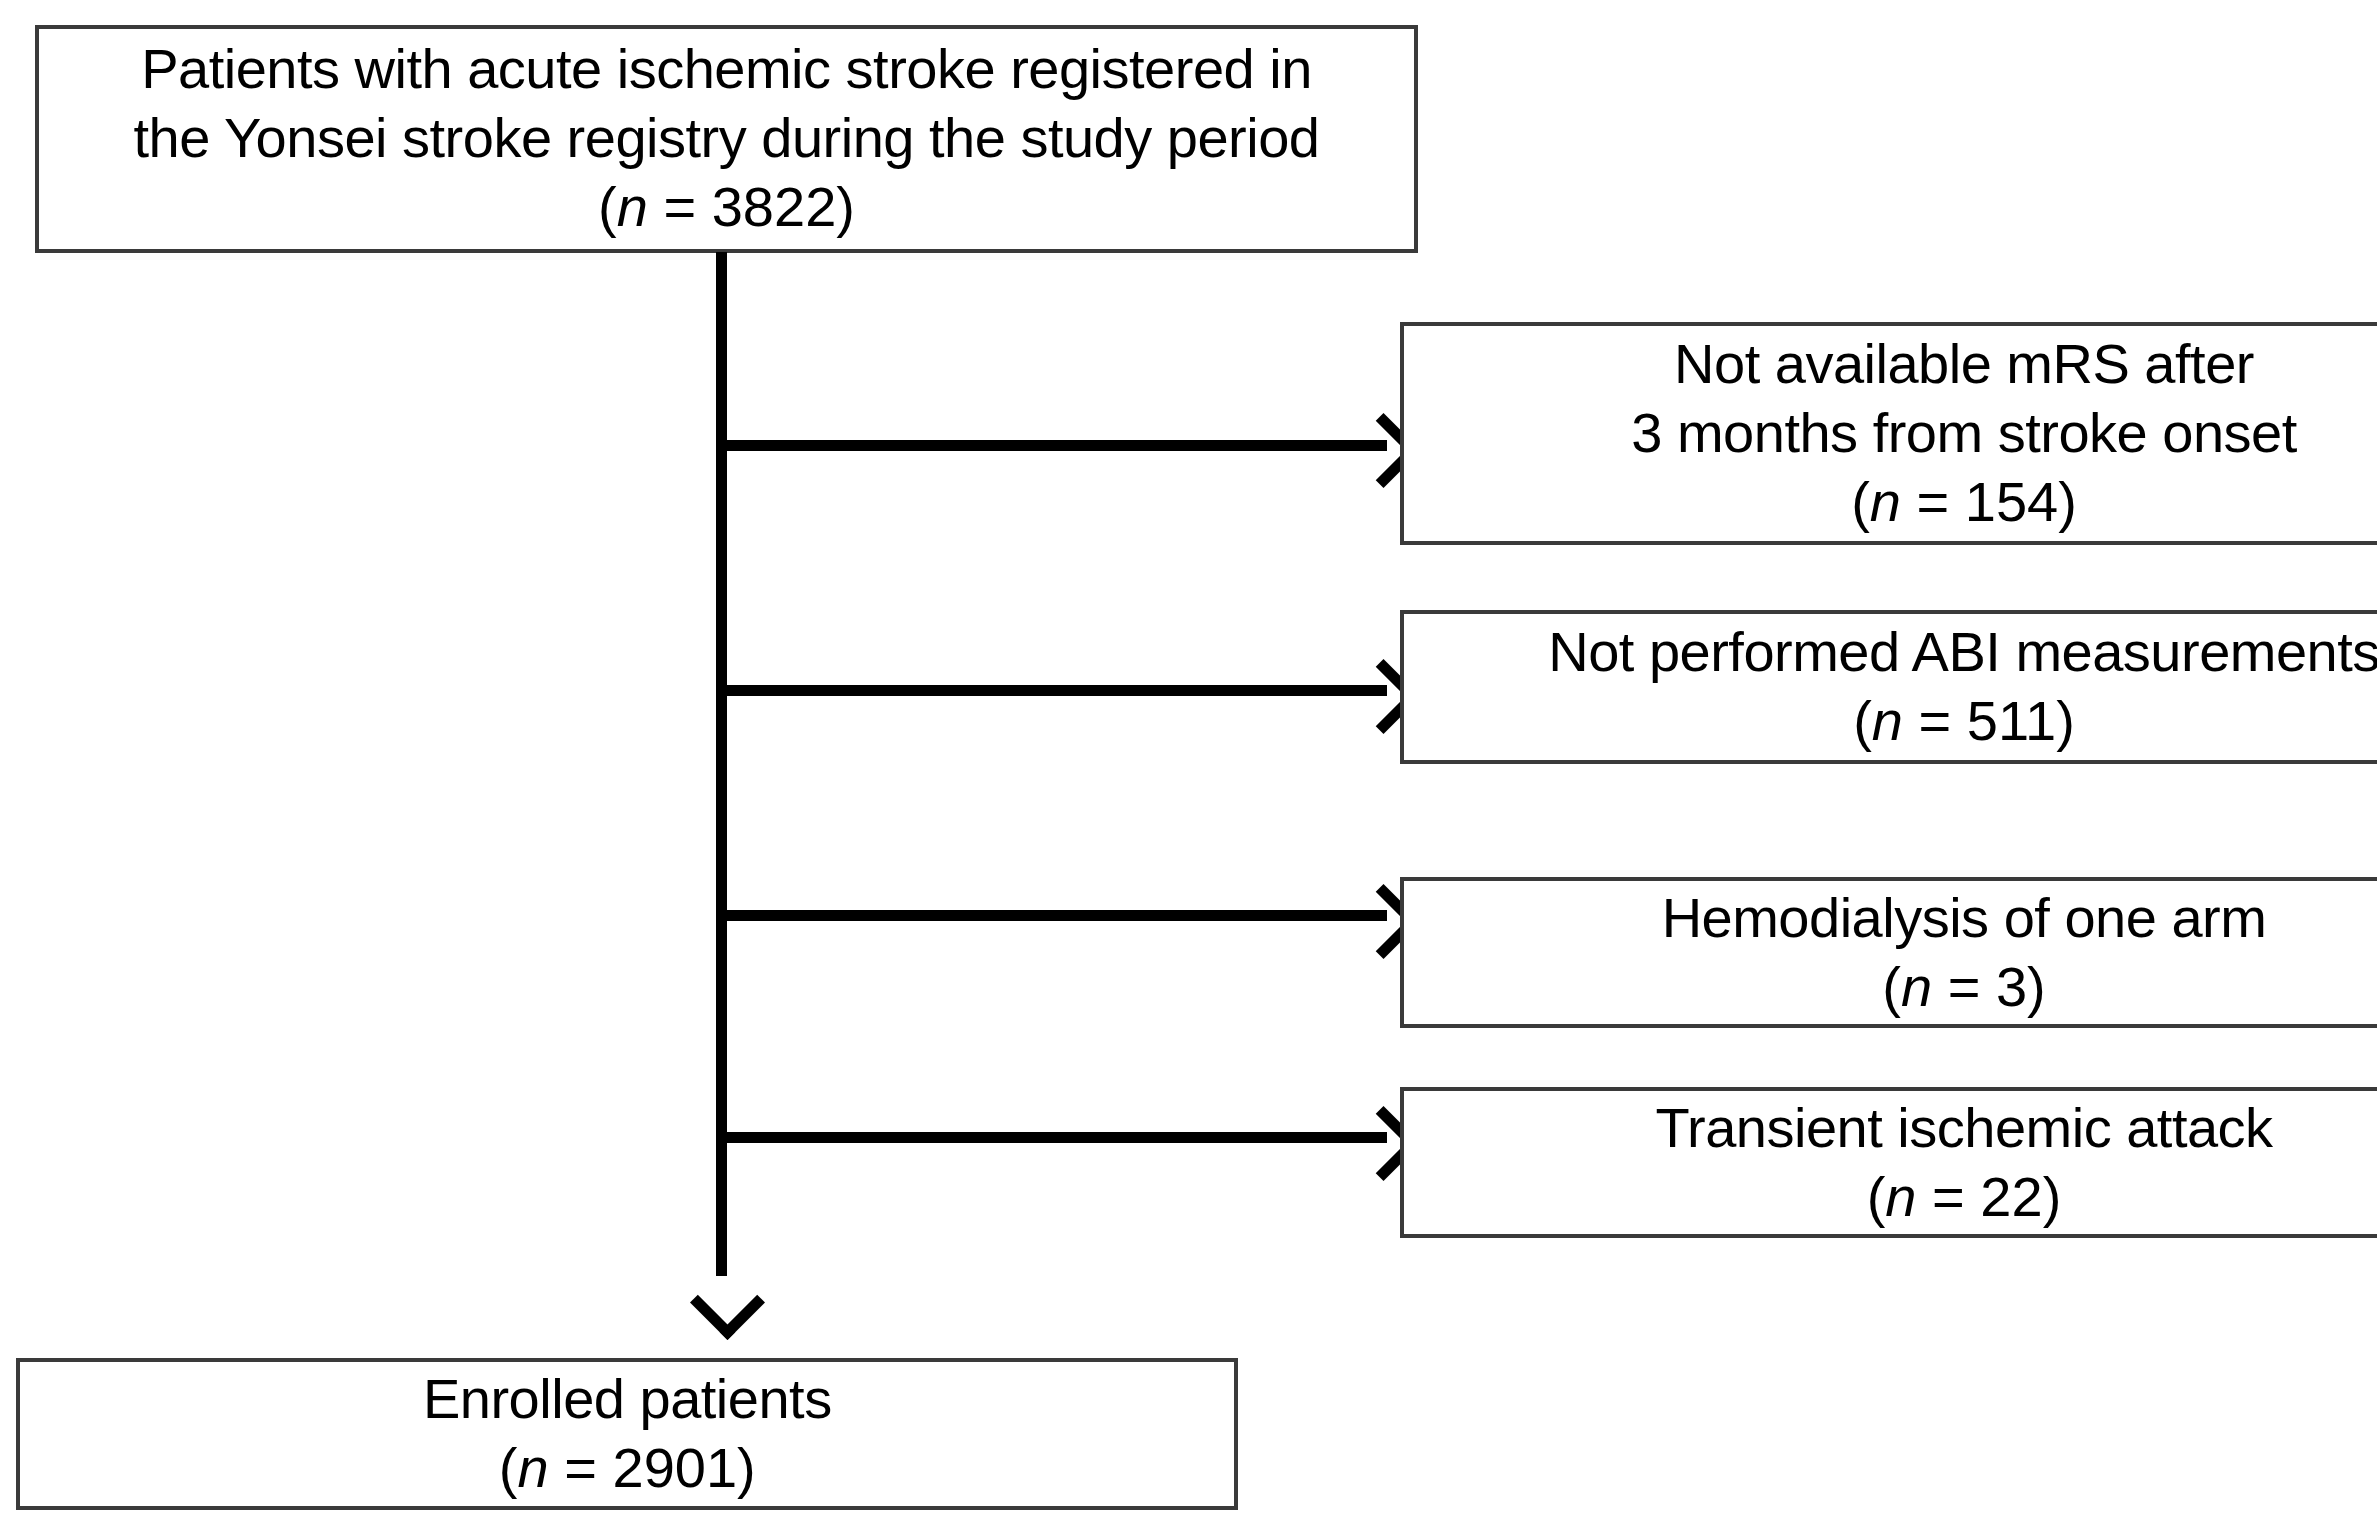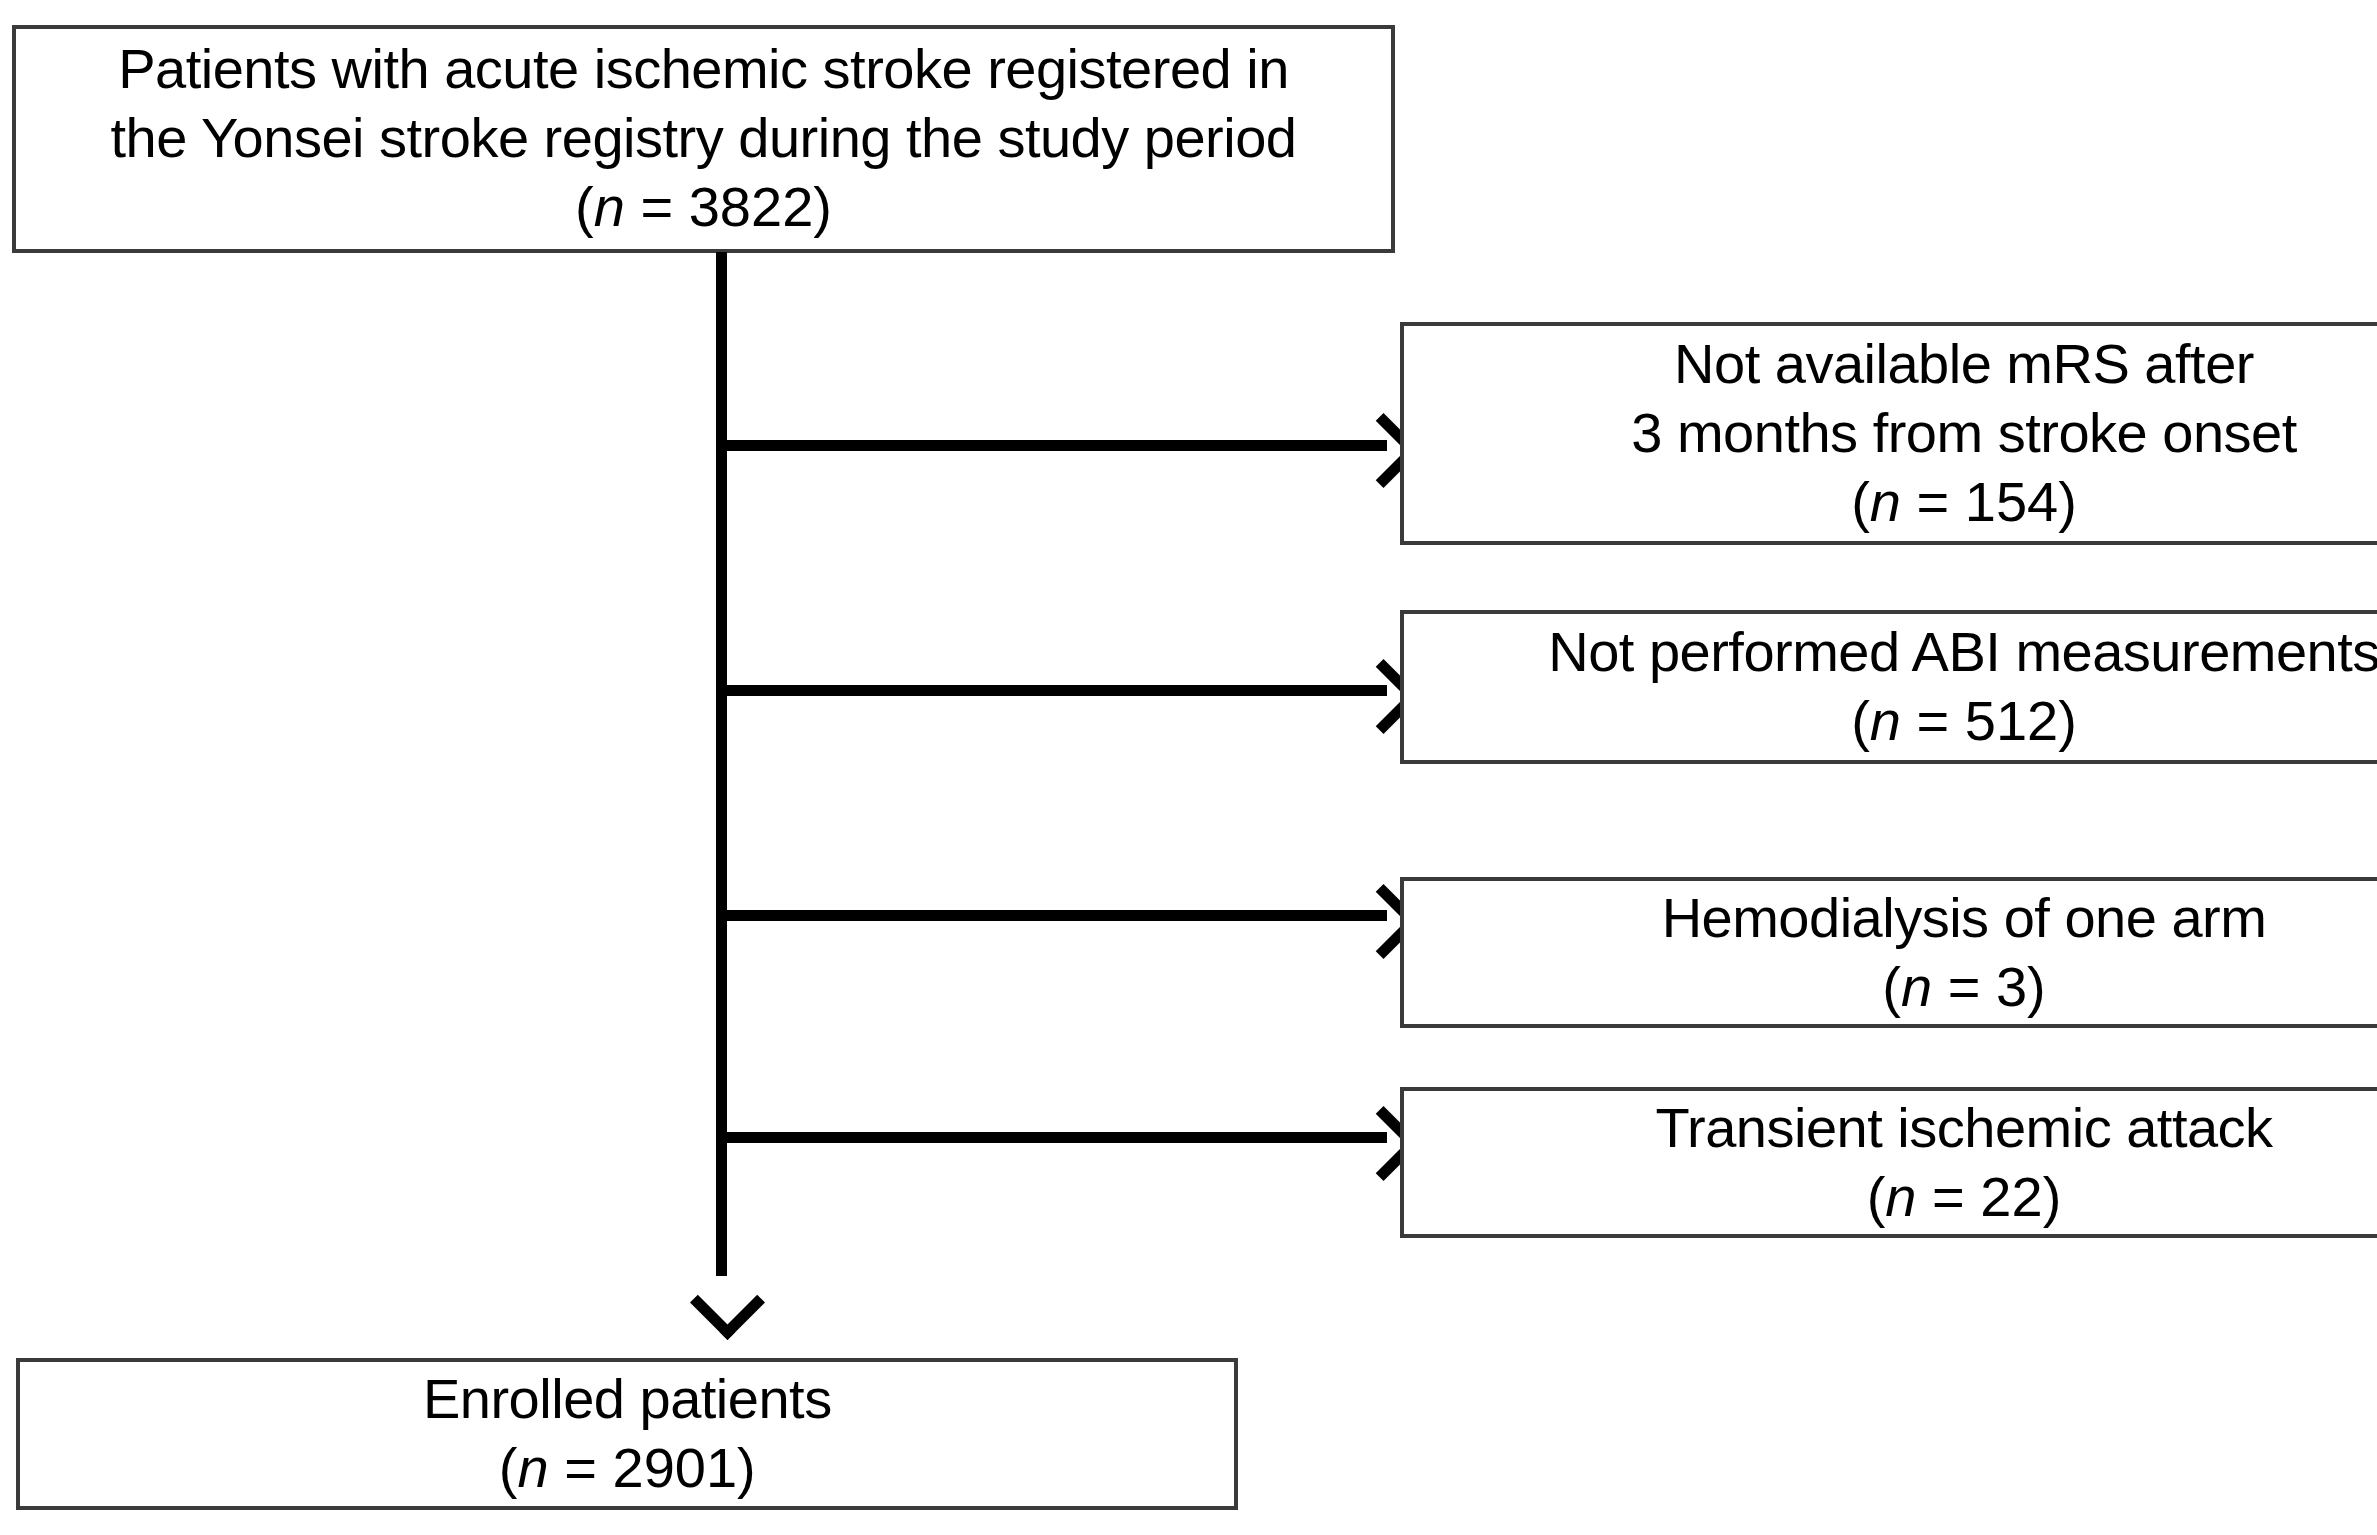--- a/index.html
+++ b/index.html
@@ -37,21 +37,21 @@
     font-size: 56px;
     line-height: 1.23;
     letter-spacing: -0.5px;
     color: #000000;
     text-align: center;
   }
   .node-box .line.n-line {
     letter-spacing: 0px;
   }
 
-  #box-source  { left: 12px;   top: 24.5px;   width: 1383px; height: 228px; }
+  #box-source  { left: 35px;   top: 24.5px;   width: 1383px; height: 228px; }
   #box-enrolled{ left: 16.3px;   top: 1358px; width: 1222px; height: 152px; }
 
   .exclusion-box { left: 1400px; width: 1128px; }
   #box-exclusion-0 { top: 322px;  height: 223px; }
   #box-exclusion-1 { top: 610px;  height: 154px; }
   #box-exclusion-2 { top: 877px;  height: 151px; }
   #box-exclusion-3 { top: 1087px; height: 151px; }
 
   
   .trunk {
@@ -129,21 +129,21 @@
   <div class="arrow-down"></div>
 
   <div class="node-box exclusion-box" id="box-exclusion-0">
     <span class="line">Not available mRS after</span>
     <span class="line">3 months from stroke onset</span>
     <span class="line n-line"><span>(</span><span class="italic-n">n</span><span> = </span><span>154</span><span>)</span></span>
   </div>
 
   <div class="node-box exclusion-box" id="box-exclusion-1">
     <span class="line">Not performed ABI measurements</span>
-    <span class="line n-line"><span>(</span><span class="italic-n">n</span><span> = </span><span>512</span><span>)</span></span>
+    <span class="line n-line"><span>(</span><span class="italic-n">n</span><span> = </span><span>511</span><span>)</span></span>
   </div>
 
   <div class="node-box exclusion-box" id="box-exclusion-2">
     <span class="line">Hemodialysis of one arm</span>
     <span class="line n-line"><span>(</span><span class="italic-n">n</span><span> = </span><span>3</span><span>)</span></span>
   </div>
 
   <div class="node-box exclusion-box" id="box-exclusion-3">
     <span class="line">Transient ischemic attack</span>
     <span class="line n-line"><span>(</span><span class="italic-n">n</span><span> = </span><span>22</span><span>)</span></span>

